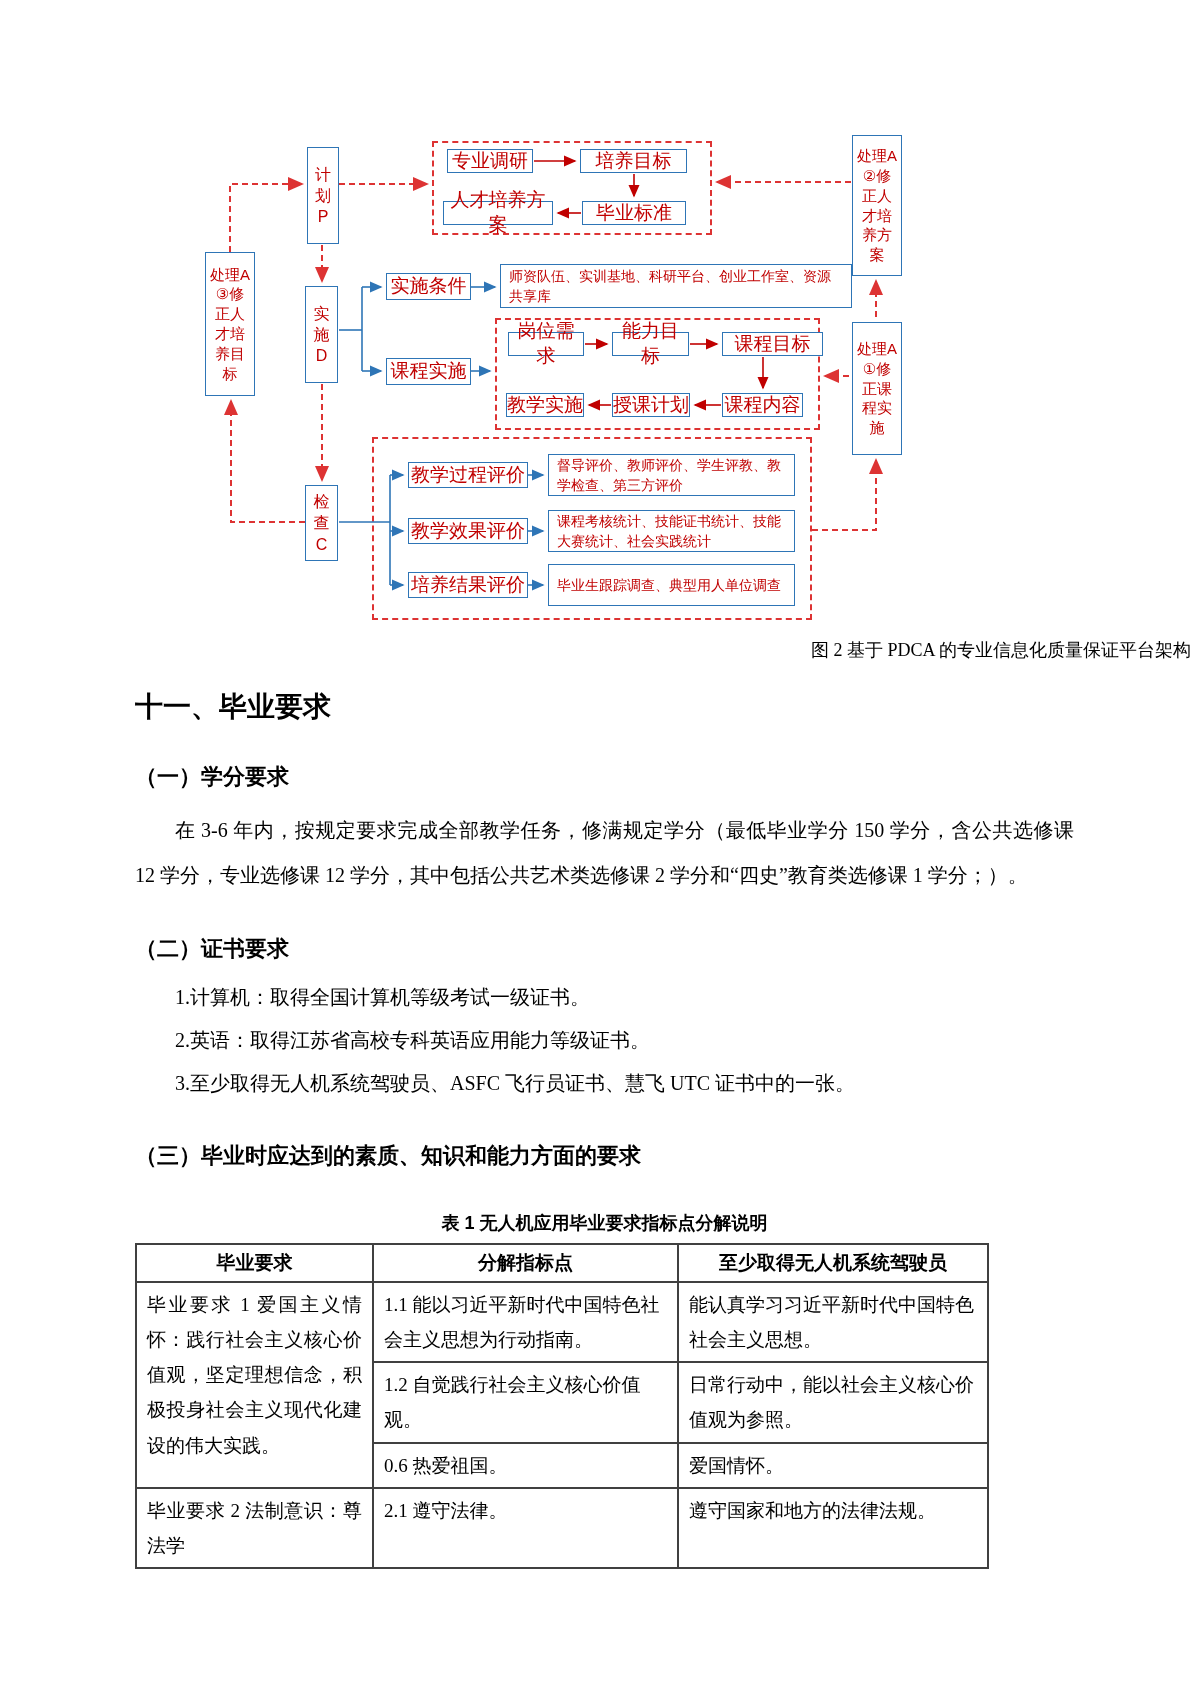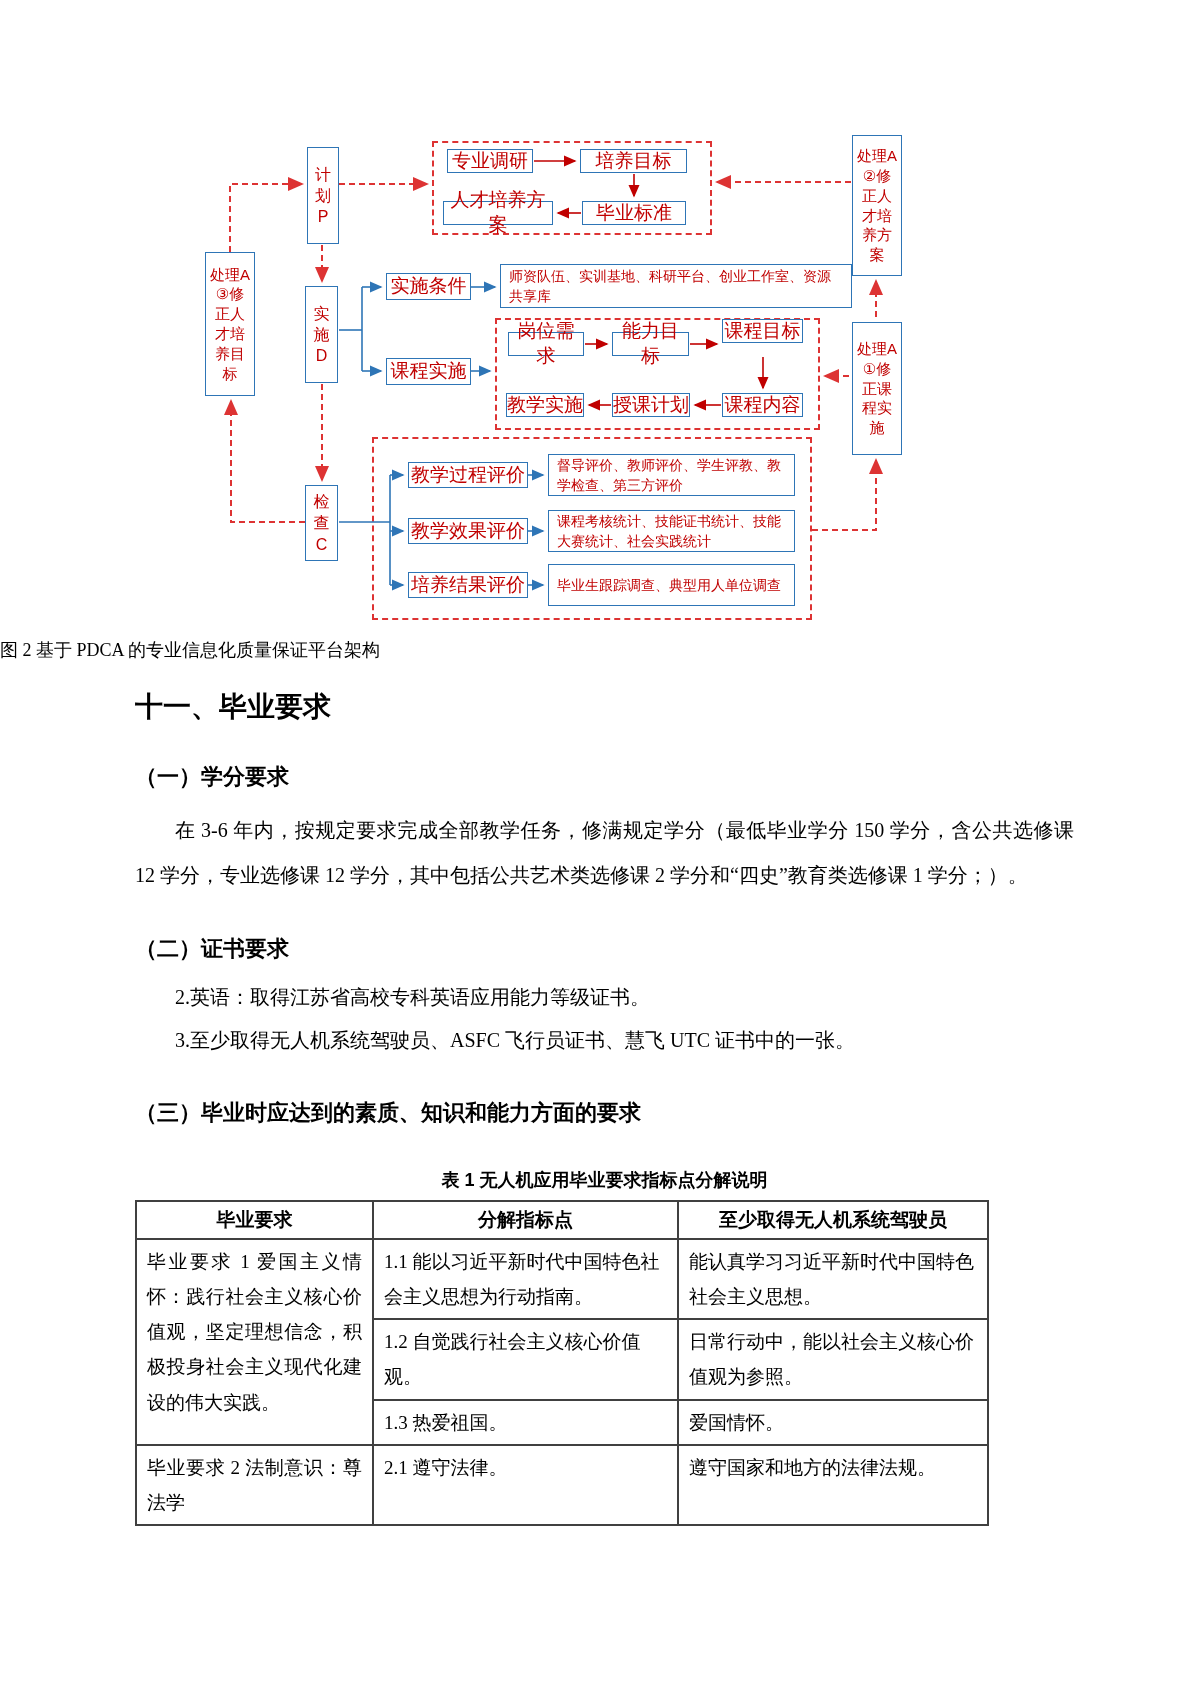--- a/index.html
+++ b/index.html
@@ -19,21 +19,21 @@
     display:flex; align-items:center; justify-content:center; text-align:center;
     z-index:2; line-height:1.3;
   }
   .vbox { word-break:break-all; padding:3px; line-height:1.32; font-size:16px; }
   .vbox.wide { font-size:15px; }
   .detail { justify-content:flex-start; text-align:left; padding:3px 8px; font-size:14px; line-height:1.45; }
   .lr { stroke:#d33; stroke-width:2; stroke-dasharray:6 4; fill:none; }
   .ls { stroke:#c00000; stroke-width:1.6; fill:none; }
   .lb { stroke:#2e75b6; stroke-width:1.6; fill:none; }
   
-  .fig-caption { text-align:left; font-size:18px; margin-top:16px; }
+  .fig-caption { text-align:right; font-size:18px; margin-top:16px; }
   .content { padding:0 117px 0 135px; }
   .h-main { font-family:"Liberation Sans", sans-serif; font-weight:bold; font-size:28px; margin-top:26px; }
   .h-sub  { font-family:"Liberation Sans", sans-serif; font-weight:bold; font-size:22px; margin-top:36px; }
   .para { font-size:20px; line-height:2.25; text-align:justify; text-indent:2em; margin-top:16px; }
   .cert-list { margin-top:12px; }
   .cert-list .item { font-size:20px; line-height:2.15; padding-left:2em; }
   .tbl-caption { text-align:center; font-family:"Liberation Sans", sans-serif; font-weight:bold; font-size:18px; margin-top:40px; }
   table.req-table { border-collapse:collapse; margin-top:8px; width:852px; table-layout:fixed; }
   table.req-table th, table.req-table td { border:2px solid #404040; vertical-align:top; }
   table.req-table th {
@@ -113,21 +113,21 @@
     <div class="dbox" style="left:447px;top:149px;width:86px;height:24px">专业调研</div>
     <div class="dbox" style="left:580px;top:149px;width:107px;height:24px">培养目标</div>
     <div class="dbox" style="left:443px;top:201px;width:110px;height:24px">人才培养方案</div>
     <div class="dbox" style="left:582px;top:201px;width:104px;height:24px">毕业标准</div>
 
     <div class="dbox" style="left:386px;top:273px;width:85px;height:27px">实施条件</div>
     <div class="dbox detail" style="left:500px;top:264px;width:352px;height:44px">师资队伍、实训基地、科研平台、创业工作室、资源共享库</div>
     <div class="dbox" style="left:386px;top:358px;width:85px;height:27px">课程实施</div>
     <div class="dbox" style="left:508px;top:332px;width:76px;height:24px">岗位需求</div>
     <div class="dbox" style="left:612px;top:332px;width:77px;height:24px">能力目标</div>
-    <div class="dbox" style="left:722px;top:319px;width:81px;height:24px">课程目标</div>
+    <div class="dbox" style="left:722px;top:332px;width:101px;height:24px">课程目标</div>
     <div class="dbox" style="left:506px;top:393px;width:78px;height:24px">教学实施</div>
     <div class="dbox" style="left:612px;top:393px;width:78px;height:24px">授课计划</div>
     <div class="dbox" style="left:722px;top:393px;width:81px;height:24px">课程内容</div>
 
     <div class="dbox" style="left:408px;top:462px;width:120px;height:26px">教学过程评价</div>
     <div class="dbox detail" style="left:548px;top:454px;width:247px;height:42px">督导评价、教师评价、学生评教、教学检查、第三方评价</div>
     <div class="dbox" style="left:408px;top:518px;width:120px;height:26px">教学效果评价</div>
     <div class="dbox detail" style="left:548px;top:510px;width:247px;height:42px">课程考核统计、技能证书统计、技能大赛统计、社会实践统计</div>
     <div class="dbox" style="left:408px;top:572px;width:120px;height:26px">培养结果评价</div>
     <div class="dbox detail" style="left:548px;top:564px;width:247px;height:42px">毕业生跟踪调查、典型用人单位调查</div>
@@ -136,20 +136,21 @@
   <div class="fig-caption">图 2 基于 PDCA 的专业信息化质量保证平台架构</div>
 
   <div class="content">
     <div class="h-main">十一、毕业要求</div>
 
     <div class="h-sub">（一）学分要求</div>
     <p class="para">在 3-6 年内，按规定要求完成全部教学任务，修满规定学分（最低毕业学分 150 学分，含公共选修课 12 学分，专业选修课 12 学分，其中包括公共艺术类选修课 2 学分和“四史”教育类选修课 1 学分；）。</p>
 
     <div class="h-sub">（二）证书要求</div>
     <div class="cert-list">
+      <div class="item">1.计算机：取得全国计算机等级考试一级证书。</div>
       <div class="item">2.英语：取得江苏省高校专科英语应用能力等级证书。</div>
       <div class="item">3.至少取得无人机系统驾驶员、ASFC 飞行员证书、慧飞 UTC 证书中的一张。</div>
     </div>
 
     <div class="h-sub">（三）毕业时应达到的素质、知识和能力方面的要求</div>
 
     <div class="tbl-caption">表 1 无人机应用毕业要求指标点分解说明</div>
 
     <table class="req-table">
       <colgroup>
@@ -168,21 +169,21 @@
         <tr>
           <td class="c1" rowspan="3">毕业要求 1 爱国主义情怀：践行社会主义核心价值观，坚定理想信念，积极投身社会主义现代化建设的伟大实践。</td>
           <td>1.1 能以习近平新时代中国特色社会主义思想为行动指南。</td>
           <td>能认真学习习近平新时代中国特色社会主义思想。</td>
         </tr>
         <tr>
           <td>1.2 自觉践行社会主义核心价值观。</td>
           <td>日常行动中，能以社会主义核心价值观为参照。</td>
         </tr>
         <tr>
-          <td>1.3 热爱祖国。</td>
+          <td>0.6 热爱祖国。</td>
           <td>爱国情怀。</td>
         </tr>
         <tr>
           <td class="c1">毕业要求 2 法制意识：尊法学</td>
           <td>2.1 遵守法律。</td>
           <td>遵守国家和地方的法律法规。</td>
         </tr>
       </tbody>
     </table>
   </div>

